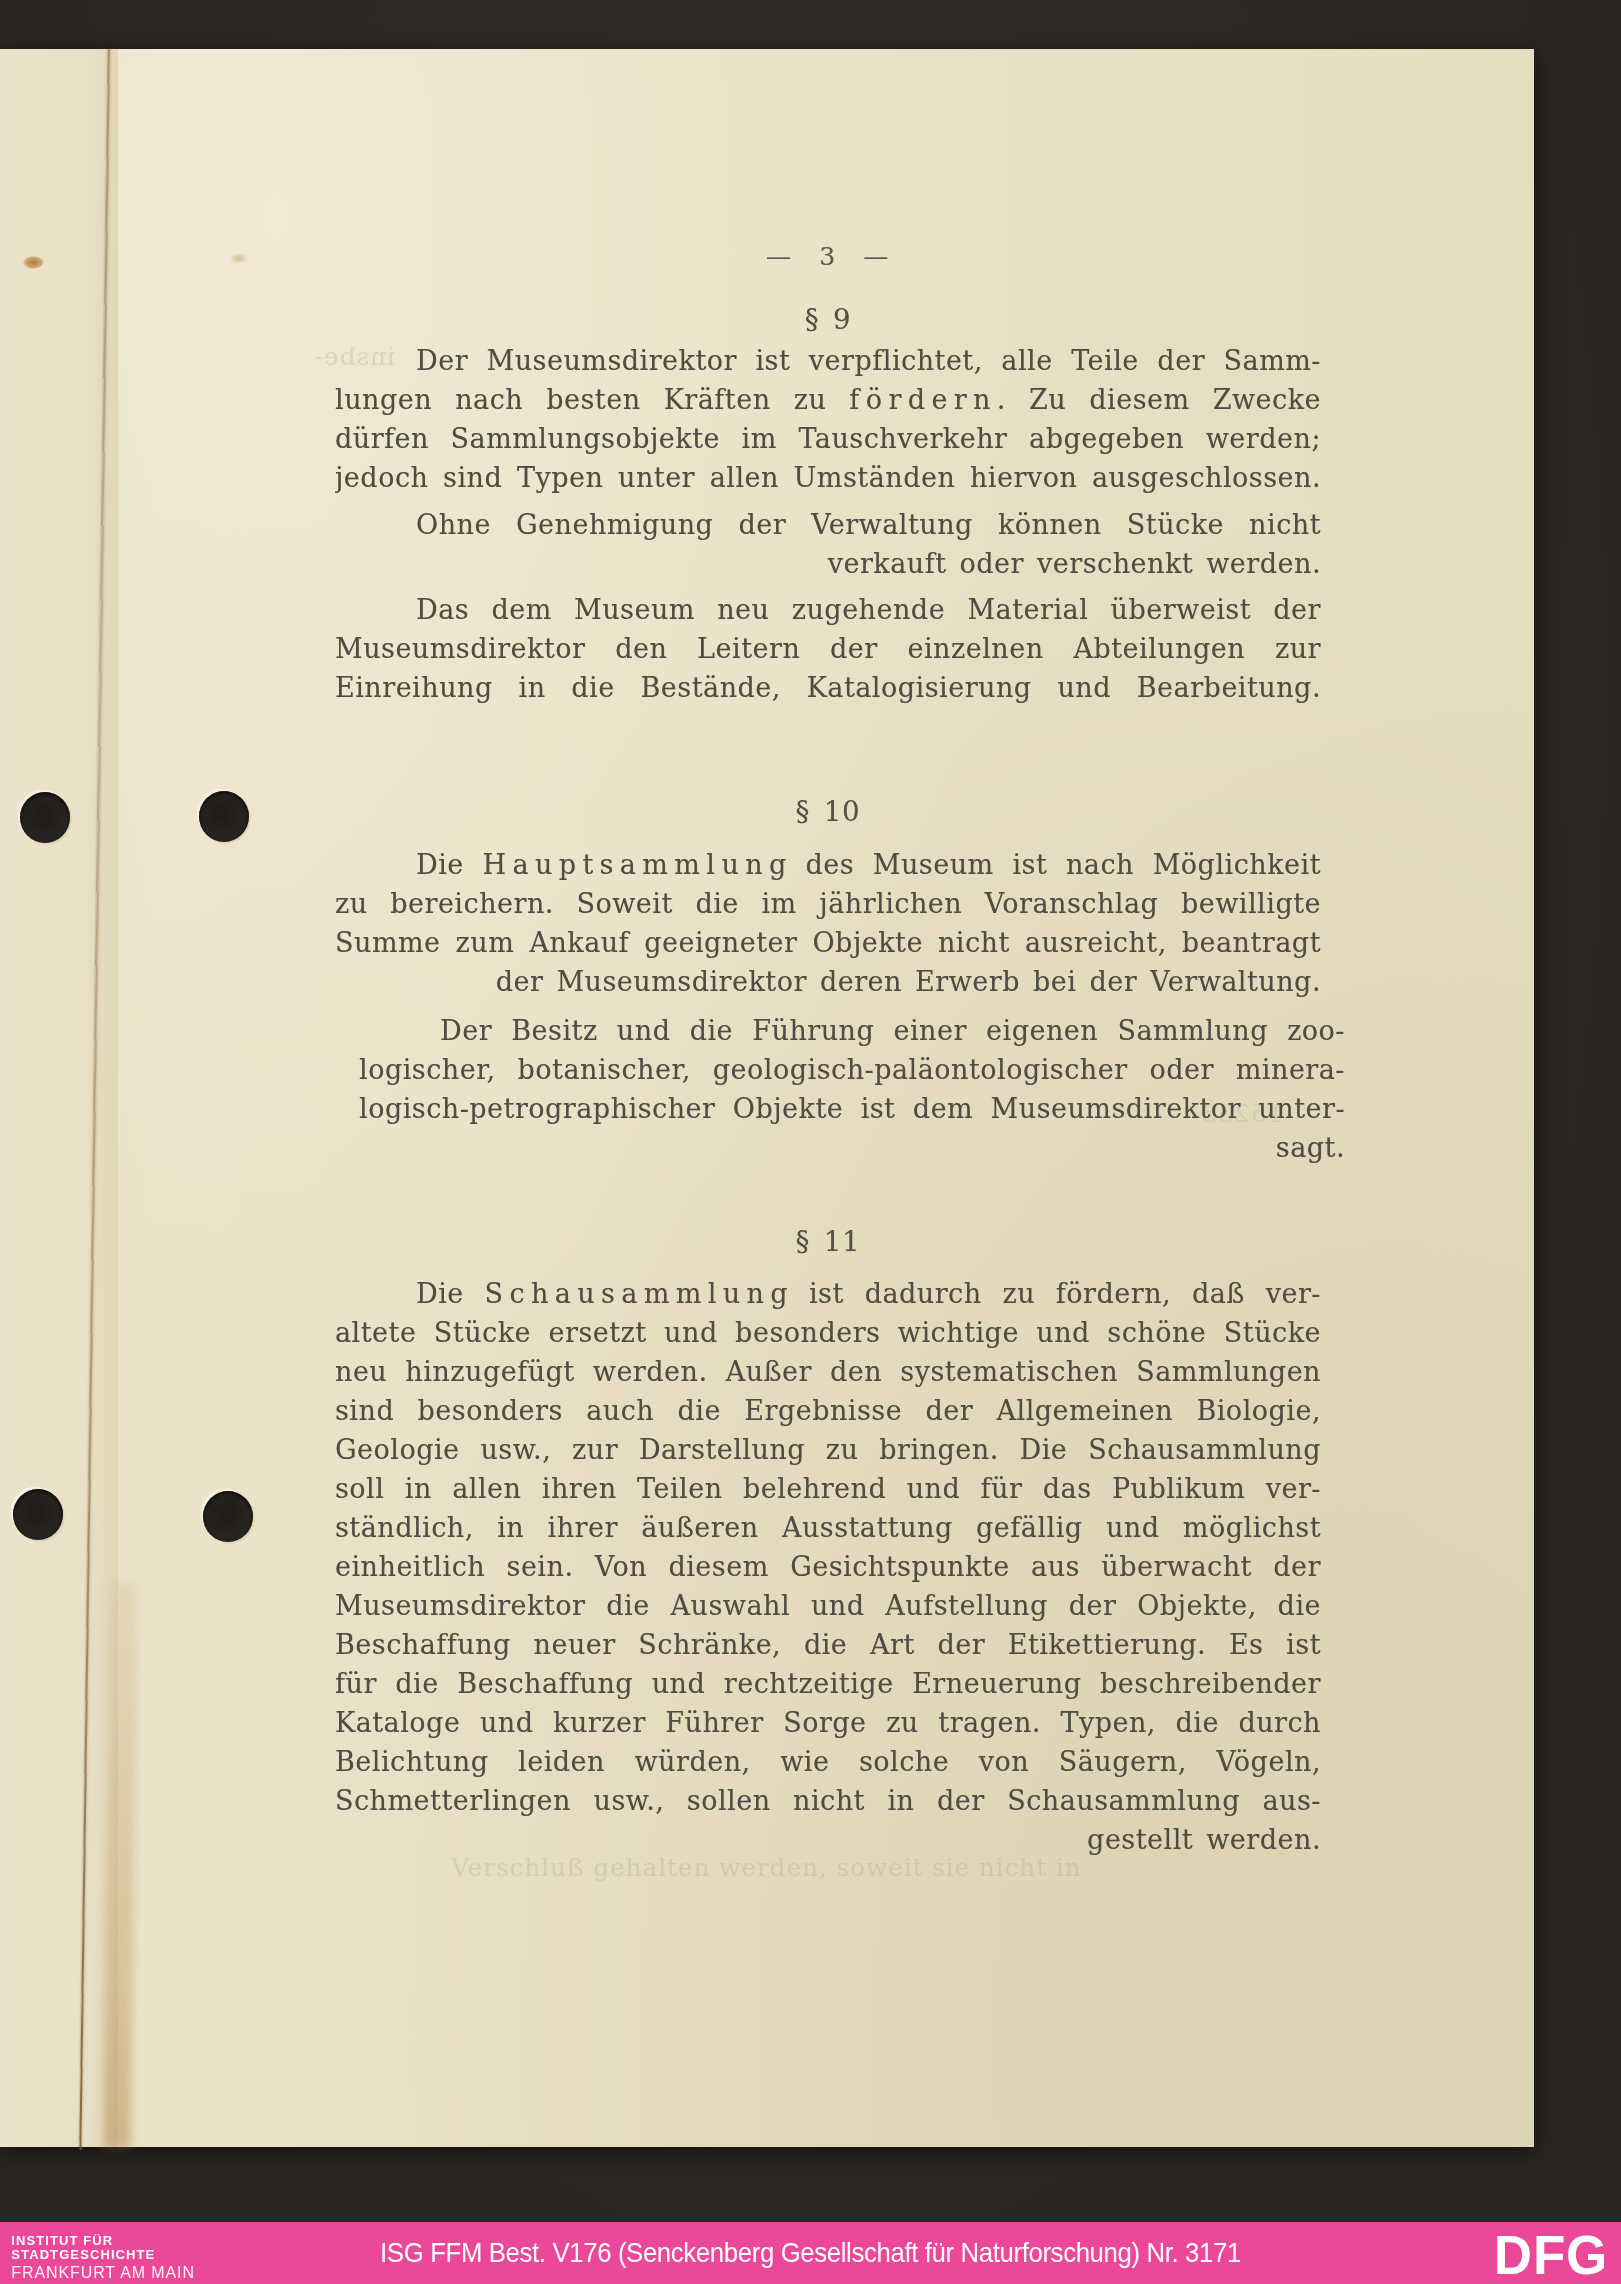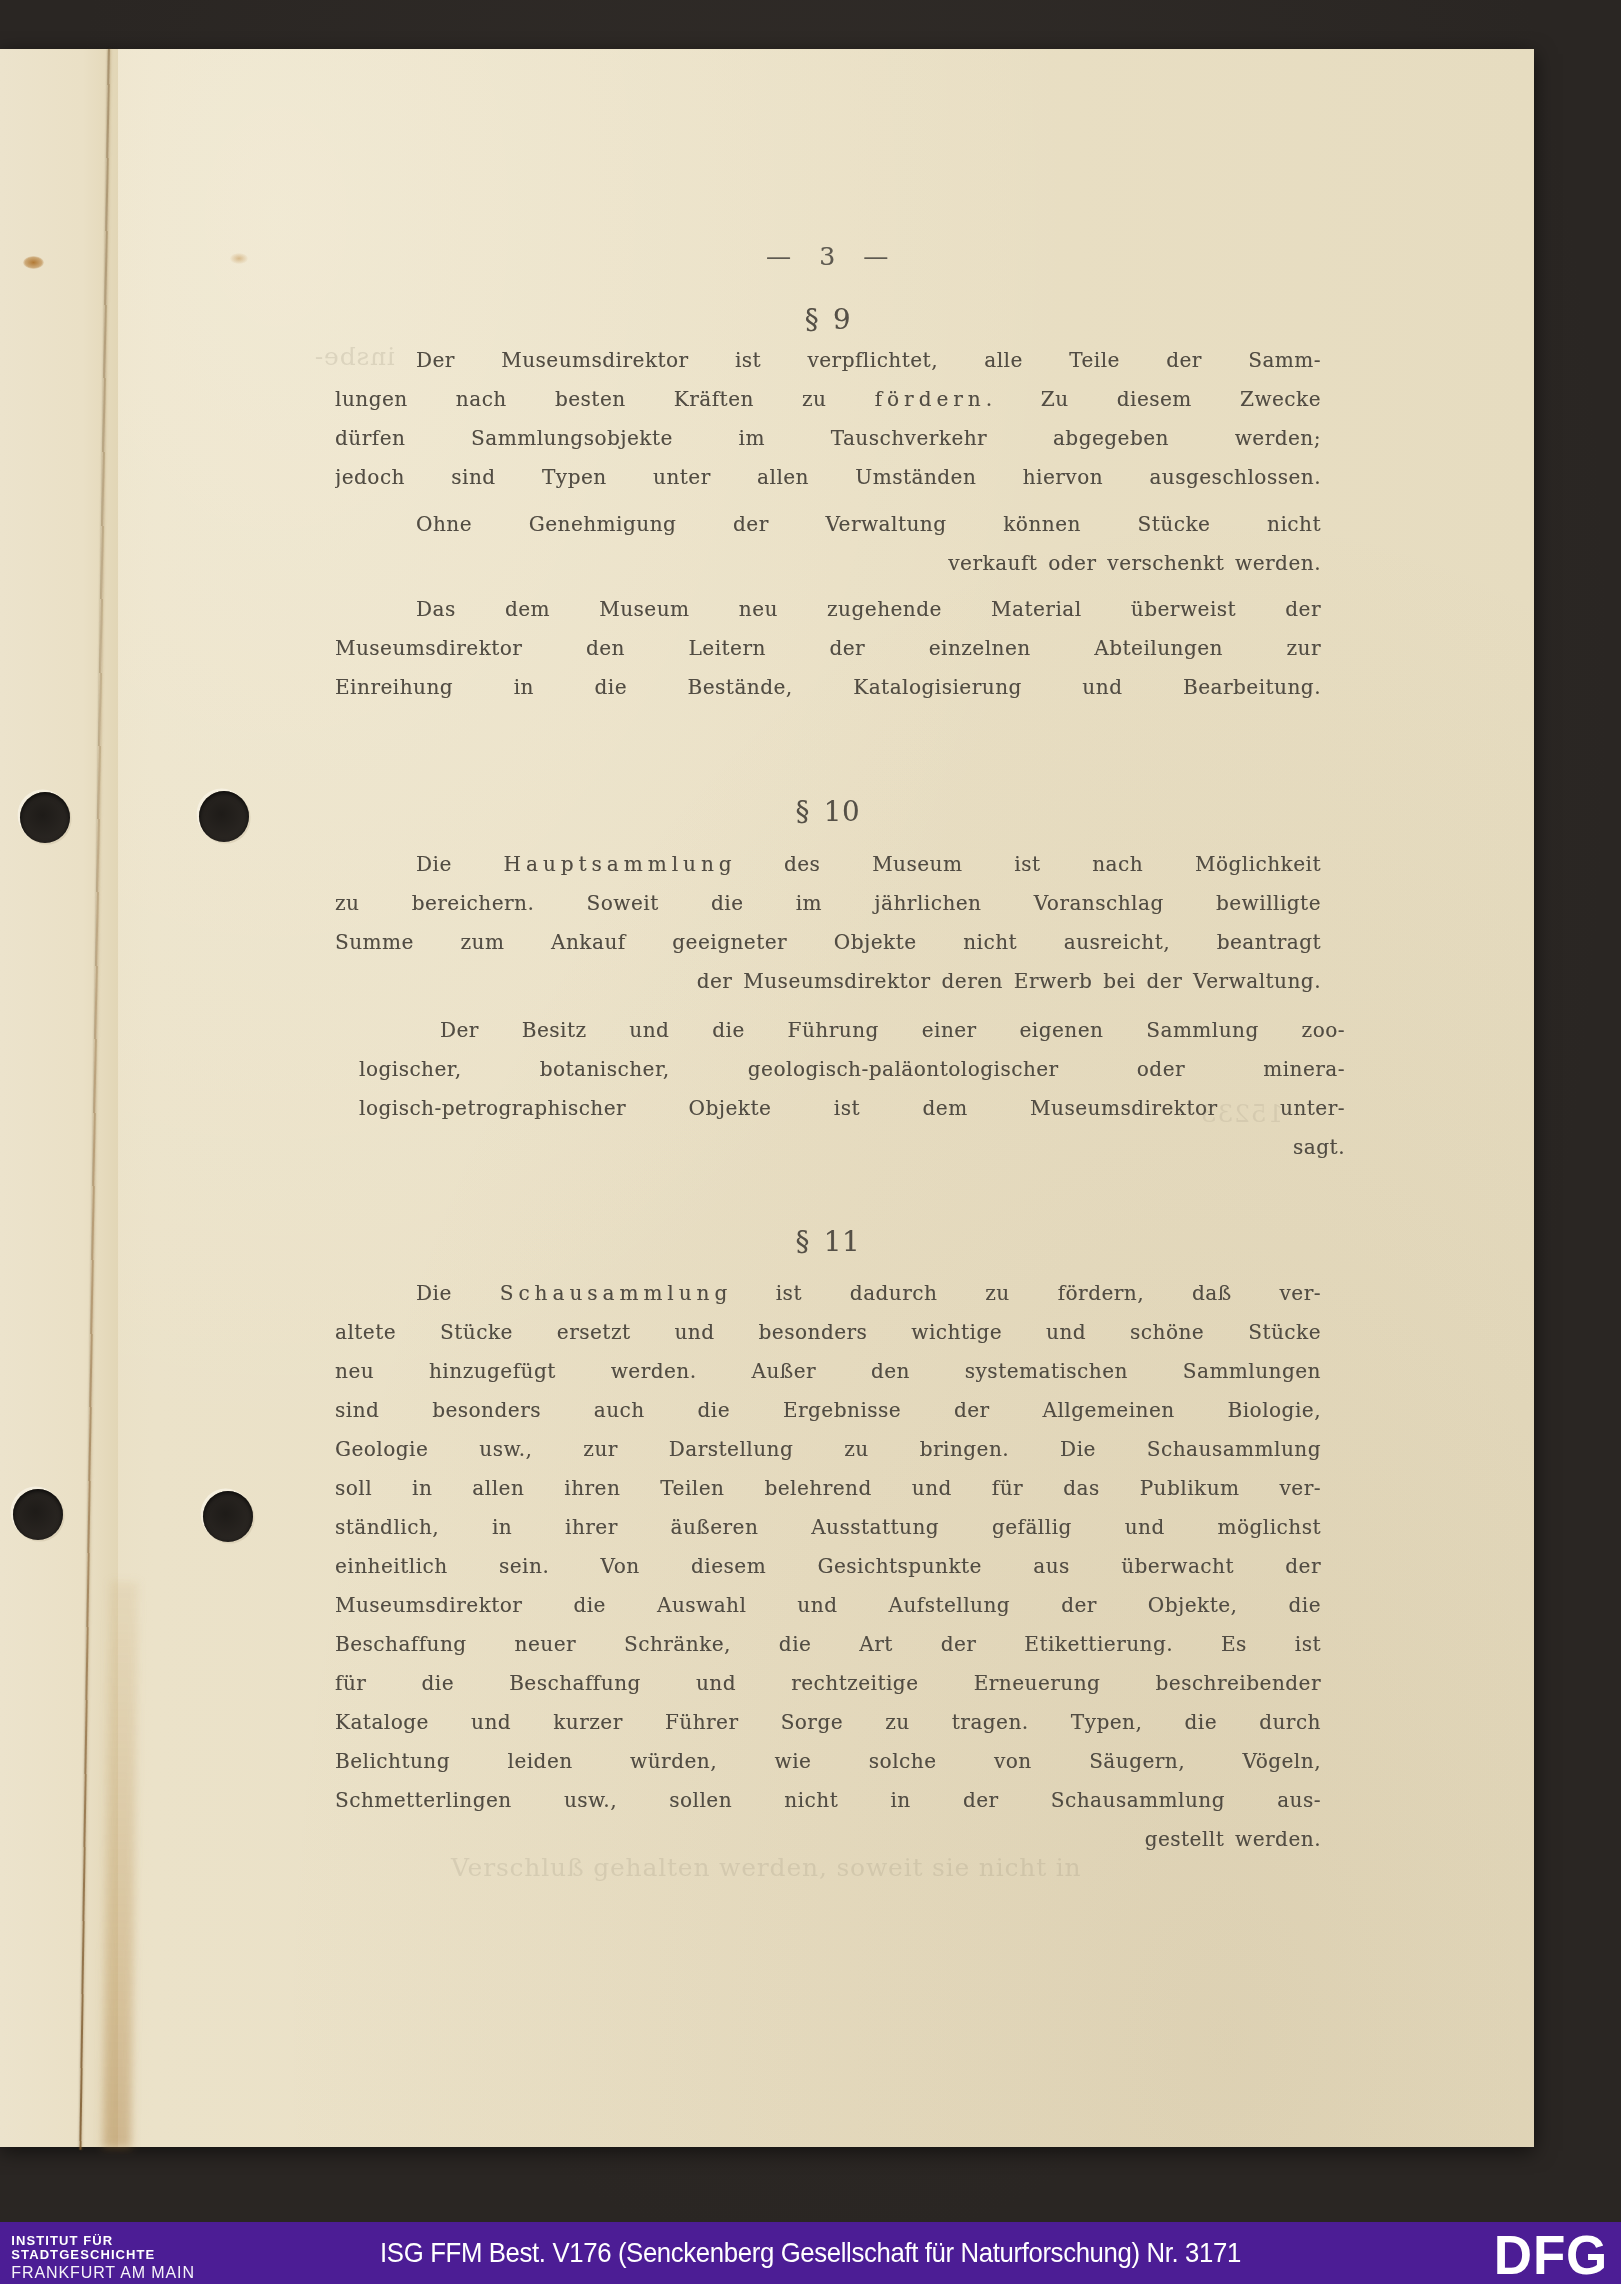--- a/index.html
+++ b/index.html
@@ -49,41 +49,41 @@
   }
   .stain{position:absolute;border-radius:50%;}
   .stain-a{left:23px;top:207px;width:21px;height:13px;
     background:radial-gradient(ellipse, #b27a35 0%, rgba(178,122,53,0.55) 55%, transparent 75%);}
   .stain-b{left:230px;top:204px;width:18px;height:10.5px;
     background:radial-gradient(ellipse, rgba(190,140,70,0.5) 0%, transparent 75%);}
   
   .txt{
     position:absolute;left:335px;width:986px;
     color:#514c43;
-    font-size:20px;line-height:39px;
+    font-size:27px;line-height:39px;
     letter-spacing:0.5px;word-spacing:4px;
     text-shadow:0.2px 0.3px 0.6px rgba(70,63,52,0.35);
   }
   .pgnum{top:188px;text-align:center;font-size:25px;color:#5e5a51;letter-spacing:1.6px;}
   .shead{text-align:center;font-size:27.6px;letter-spacing:0.8px;color:#555047;}
   .line{height:39px;overflow:hidden;text-align:right;}
   .jl{text-align:justify;}
   .jl::after{content:"";display:inline-block;width:100%;}
   .ind{padding-left:81px;}
   .bleed{
     position:absolute;color:#776f5c;font-size:25px;letter-spacing:0.8px;
     white-space:nowrap;pointer-events:none;
   }
   .bleed-1{left:314px;top:293px;opacity:0.16;transform:scaleX(-1);}
   .bleed-2{left:1200px;top:1050px;opacity:0.12;transform:scaleX(-1);}
   .bleed-3{left:451px;top:1804px;opacity:0.15;filter:blur(0.5px);}
   
   .footer{
     position:absolute;left:0;top:2222px;width:1621px;height:62px;
-    background:#4c1d95;
+    background:#ec4899;
     font-family:"Liberation Sans", sans-serif;color:#ffffff;
   }
   .inst{position:absolute;left:11.3px;top:12px;line-height:1.08;}
   .inst .b{font-weight:bold;font-size:13px;letter-spacing:1.1px;}
   .inst .s{font-size:16px;letter-spacing:0.9px;opacity:0.95;margin-top:1.6px;}
   .ref{
     position:absolute;left:0;top:0;width:100%;height:62px;line-height:62px;
     text-align:center;font-size:28px;letter-spacing:-0.4px;
     transform:scaleX(0.92);transform-origin:center;
   }

